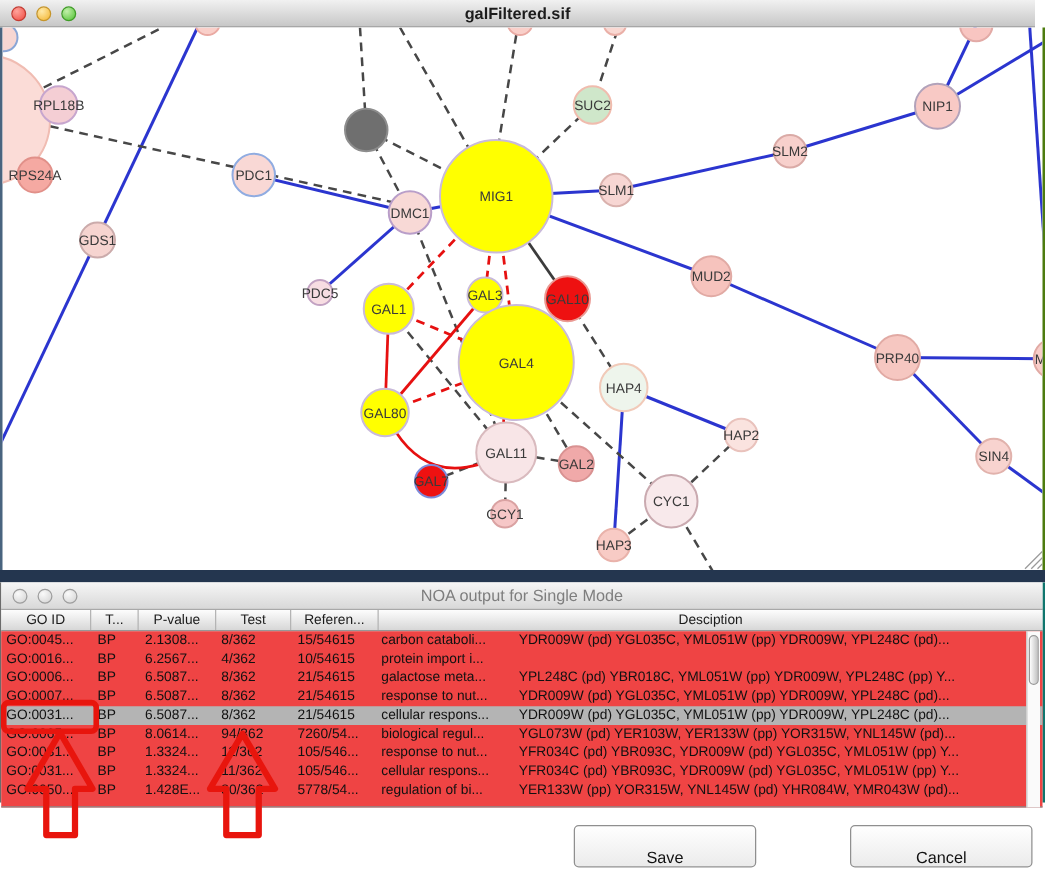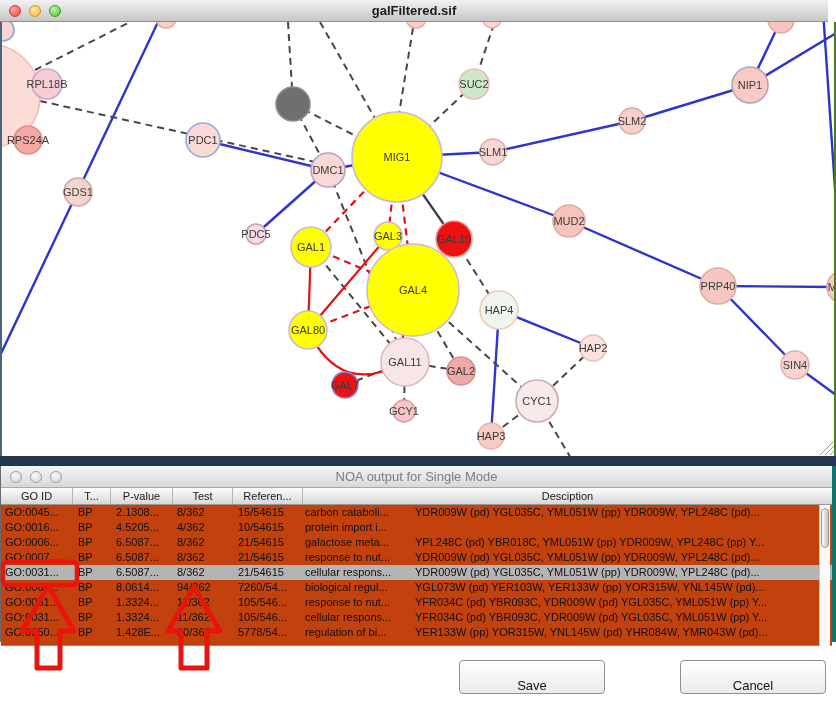--- a/index.html
+++ b/index.html
@@ -31,29 +31,29 @@
   .edge.blue{stroke:#2b35cf;stroke-width:2.4;}
   .edge.dash{stroke:#474747;stroke-width:2;stroke-dasharray:7 5;}
   .edge.dark{stroke:#3c3c3c;stroke-width:2.2;}
   .edge.red{stroke:#e61010;stroke-width:2.2;}
   .edge.reddash{stroke:#e61010;stroke-width:2.2;stroke-dasharray:7 5;}
   .nlabel{font-family:"Liberation Sans",sans-serif;font-size:11px;fill:#3a3a3a;}
   .grip{stroke:#9a9a9a;stroke-width:1;}
 
   
   .noa-window{position:absolute;left:0;top:466px;width:836px;height:176px;background:#e9e9e9;
-              border-left:1px solid #6b6b6b;border-right:4px solid #0f766e;box-sizing:border-box;}
+              border-left:1px solid #6b6b6b;border-right:2px solid #0f766e;box-sizing:border-box;}
   .thead{position:absolute;left:0;top:22px;width:100%;height:17px;display:flex;
          background:linear-gradient(#fdfdfd,#d7d7d7);
          border-bottom:1px solid #979797;box-sizing:border-box;
          font-size:11px;color:#1a1a1a;}
   .thead .hc{display:flex;align-items:center;justify-content:center;
              border-right:1px solid #b4b4b4;box-sizing:border-box;height:100%;}
   .thead .hc:last-child{border-right:none;flex:1;}
-  .tbody{position:absolute;left:0;top:39px;width:100%;height:141px;background:#c2410c;
+  .tbody{position:absolute;left:0;top:39px;width:100%;height:141px;background:#ef4444;
          border-bottom:1px solid #8a8a8a;box-sizing:border-box;overflow:hidden;}
   .trow{display:flex;height:15px;line-height:15px;font-size:11px;color:#111;white-space:nowrap;}
   .trow.selected{background:#b4b4b4;}
   .trow .c{overflow:hidden;box-sizing:border-box;}
   .c0{width:72px;padding-left:4px;}
   .c1{width:38px;padding-left:5px;}
   .c2{width:62px;padding-left:5px;}
   .c3{width:60px;padding-left:4px;}
   .c4{width:70px;padding-left:5px;}
   .c5{width:109px;padding-left:2px;}
@@ -235,21 +235,21 @@
           <div class="c c1">BP</div>
           <div class="c c2">2.1308...</div>
           <div class="c c3">8/362</div>
           <div class="c c4">15/54615</div>
           <div class="c c5">carbon cataboli...</div>
           <div class="c c6">YDR009W (pd) YGL035C, YML051W (pp) YDR009W, YPL248C (pd)...</div>
         </div>
         <div class="trow">
           <div class="c c0">GO:0016...</div>
           <div class="c c1">BP</div>
-          <div class="c c2">4.5205...</div>
+          <div class="c c2">6.2567...</div>
           <div class="c c3">4/362</div>
           <div class="c c4">10/54615</div>
           <div class="c c5">protein import i...</div>
         </div>
         <div class="trow">
           <div class="c c0">GO:0006...</div>
           <div class="c c1">BP</div>
           <div class="c c2">6.5087...</div>
           <div class="c c3">8/362</div>
           <div class="c c4">21/54615</div>

